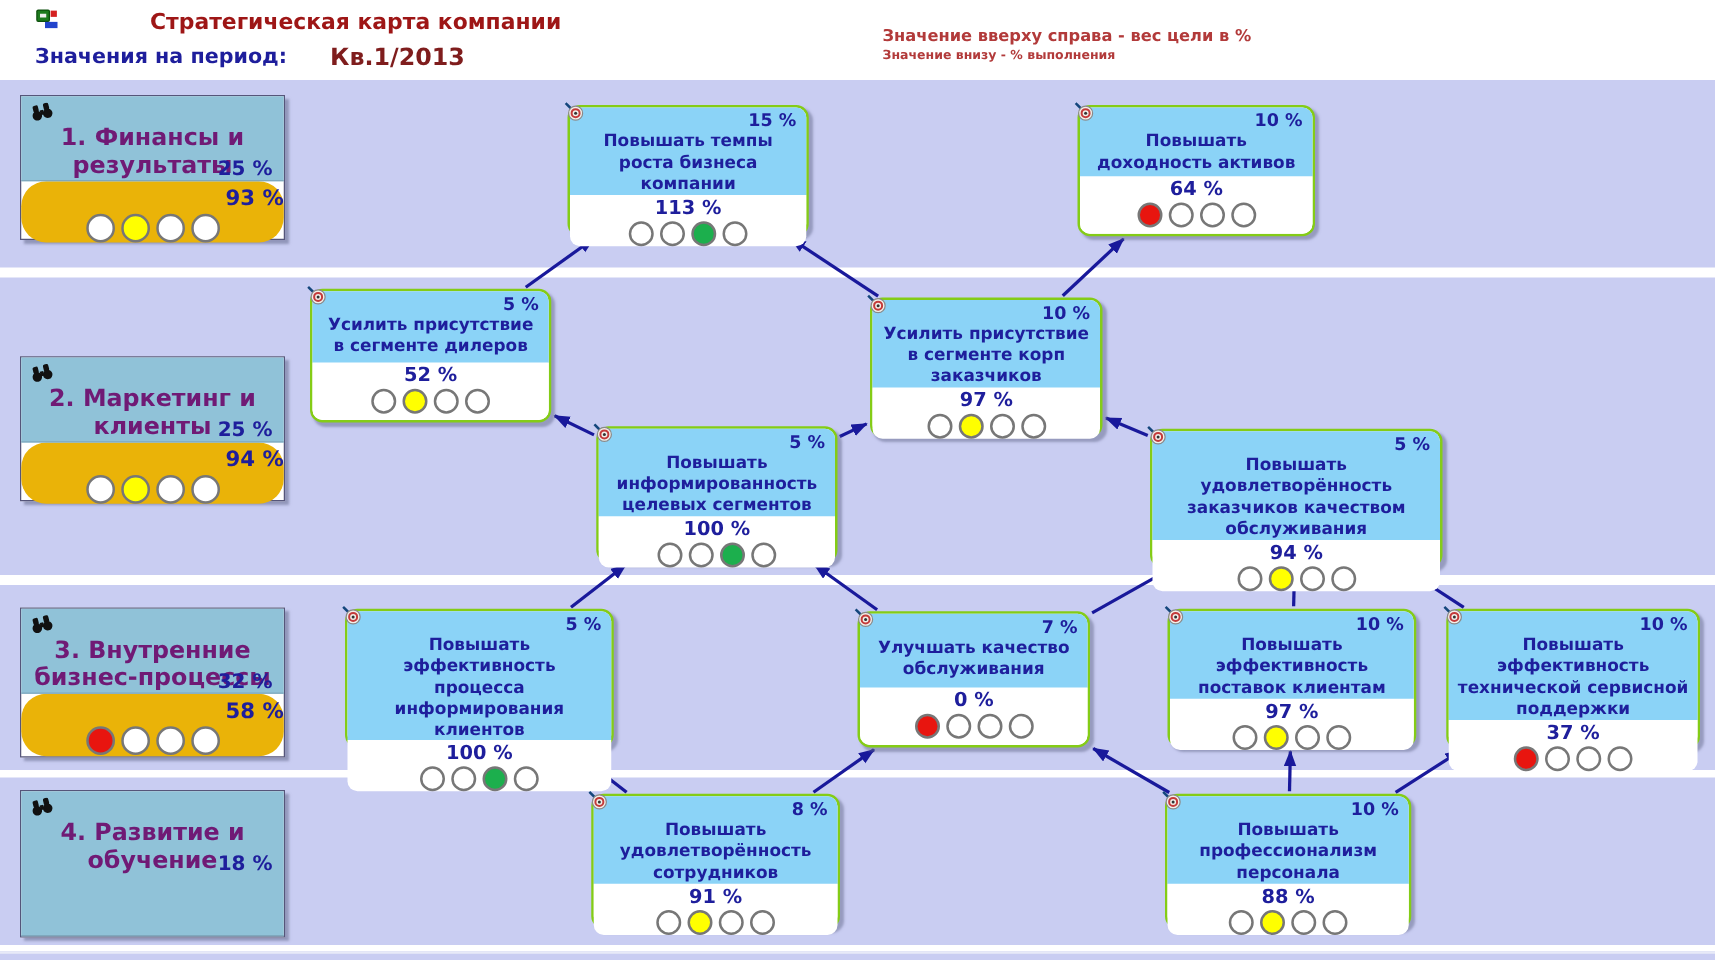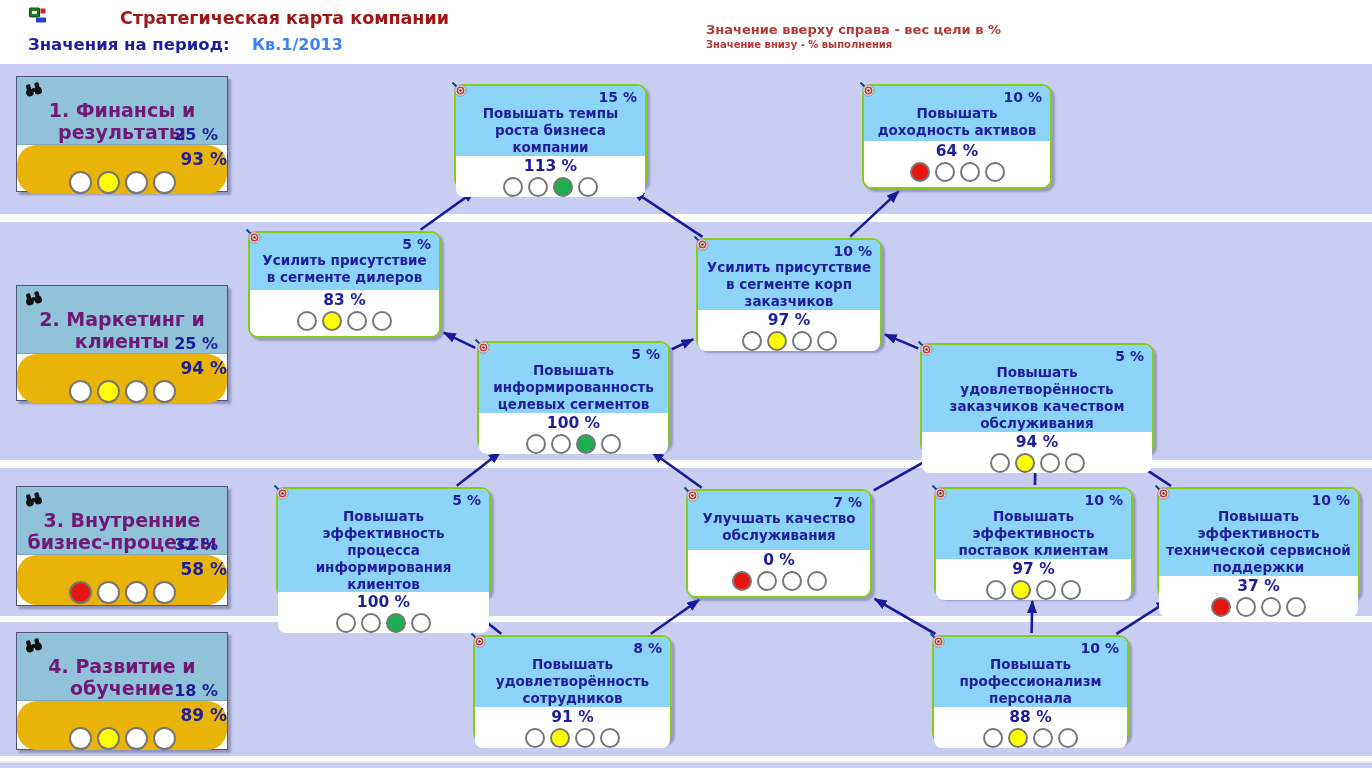--- a/index.html
+++ b/index.html
@@ -1,21 +1,21 @@
 <!DOCTYPE html>
 <html><head>
 <meta charset="utf-8">
 <style>
   html,body{margin:0;padding:0;background:#fff;}
   .stage{position:relative;width:1372px;height:768px;background:#ffffff;overflow:hidden;
          font-family:"DejaVu Sans","Liberation Sans",sans-serif;font-weight:700;}
   
   .hdr-title{position:absolute;left:120px;top:8px;font-size:17.5px;color:#9e1616;}
   .hdr-period-label{position:absolute;left:28px;top:35px;font-size:16.5px;color:#1e1e9c;}
-  .hdr-period-value{position:absolute;left:252px;top:35px;font-size:16px;color:#3b82f6;}
+  .hdr-period-value{position:absolute;left:264px;top:35px;font-size:19px;color:#7f1d1d;}
   .hdr-legend1{position:absolute;left:706px;top:22px;font-size:13px;color:#b23a3a;}
   .hdr-legend2{position:absolute;left:706px;top:39px;font-size:10px;color:#b23a3a;}
   .app-icon{position:absolute;left:28px;top:5px;width:20px;height:20px;}
   
   .band{position:absolute;left:0;width:1372px;background:#c9cdf2;}
   .bottom-strip{position:absolute;left:0;top:761px;width:1372px;height:7px;background:#c9cdf2;border-top:2px solid #e8eaf8;}
   
   .pcard{position:absolute;background:#ffffff;border:1px solid #55557a;
          box-shadow:3px 3px 2px rgba(100,105,140,.55);display:flex;flex-direction:column;box-sizing:border-box;}
   .phead{position:relative;flex:1;background:#90c2d8;border-bottom:1px solid #7fa8bd;}
@@ -175,29 +175,20 @@
                 <rect x="12.2" y="0.5" width="4.6" height="6" rx="1.5"></rect>
           <circle cx="5.5" cy="9.3" r="4"></circle>
                 <circle cx="14.5" cy="9.3" r="4"></circle>
                 <rect x="8.5" y="5.5" width="3" height="4"></rect>
         </g>
             </svg>
       </span>
       <span class="pweight">18 %</span>
       <div class="ptitle">4. Развитие и обучение</div>
     </div>
-    <div class="pfoot">
-      <div class="pvalue">89 %</div>
-      <div class="lights">
-            <span class="light"></span>
-            <span class="light" style="background: rgb(255, 255, 0);"></span>
-            <span class="light"></span>
-            <span class="light"></span>
-          </div>
-    </div>
   </div>
       <div class="gnode" style="left: 454px; top: 84px; width: 193px; height: 105px;">
     <div class="ghead">
       <span class="icon-target">
         <svg width="16" height="16" viewBox="0 0 16 16">
           <line x1="1.5" y1="1.5" x2="7" y2="7" stroke="#14467c" stroke-width="2"></line>
           <circle cx="9.5" cy="9.5" r="5.6" fill="#f2efe9" stroke="#8a8a8a"></circle>
           <circle cx="9.5" cy="9.5" r="3.2" fill="none" stroke="#c43b3b" stroke-width="1.6"></circle>
           <circle cx="9.5" cy="9.5" r="1.2" fill="#333"></circle>
         </svg>
@@ -245,21 +236,21 @@
           <line x1="1.5" y1="1.5" x2="7" y2="7" stroke="#14467c" stroke-width="2"></line>
           <circle cx="9.5" cy="9.5" r="5.6" fill="#f2efe9" stroke="#8a8a8a"></circle>
           <circle cx="9.5" cy="9.5" r="3.2" fill="none" stroke="#c43b3b" stroke-width="1.6"></circle>
           <circle cx="9.5" cy="9.5" r="1.2" fill="#333"></circle>
         </svg>
       </span>
       <span class="gweight">5 %</span>
       <div class="gtitle">Усилить присутствие в сегменте дилеров</div>
     </div>
     <div class="gfoot">
-      <div class="gvalue">83 %</div>
+      <div class="gvalue">52 %</div>
       <div class="lights">
             <span class="light"></span>
             <span class="light" style="background: rgb(255, 255, 0);"></span>
             <span class="light"></span>
             <span class="light"></span>
           </div>
     </div>
   </div>
       <div class="gnode" style="left: 696px; top: 238px; width: 186px; height: 112px;">
     <div class="ghead">

